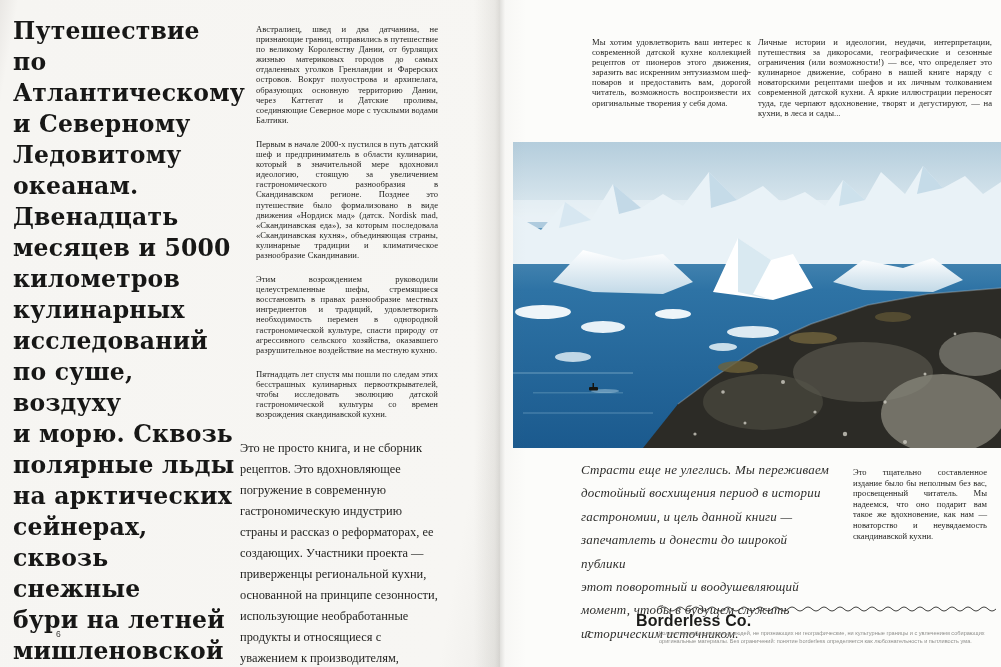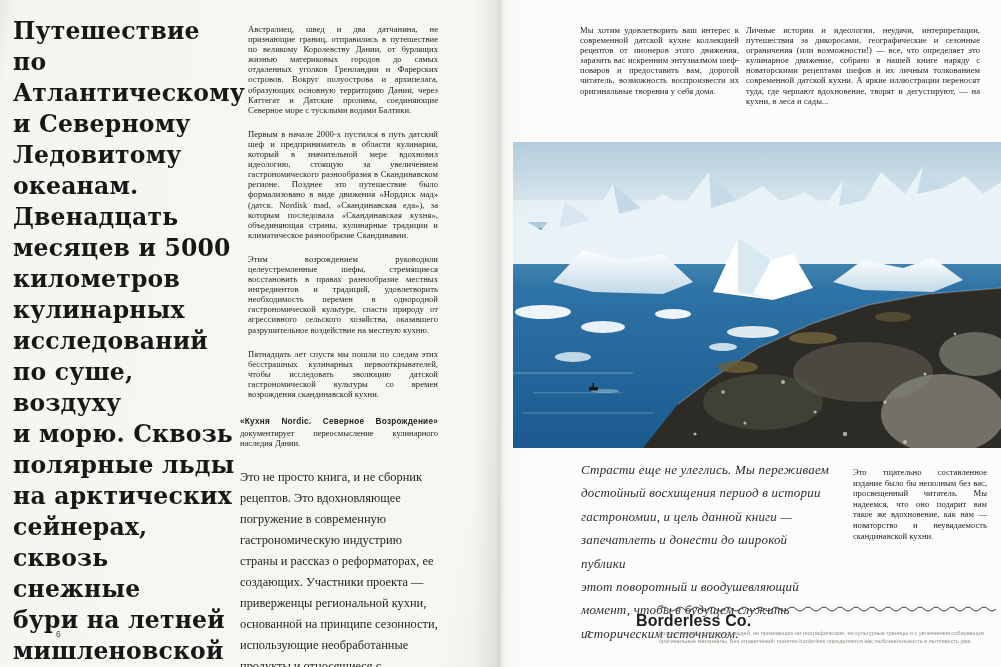--- a/index.html
+++ b/index.html
@@ -10,27 +10,27 @@
   .page-right{position:absolute;left:500px;top:0;width:501px;height:667px;background:#fcfcfa;}
   .gutter{position:absolute;left:474px;top:0;width:52px;height:667px;pointer-events:none;
           background:linear-gradient(to right,rgba(110,105,95,0) 0%,rgba(110,105,95,0.10) 40%,rgba(80,76,68,0.16) 50%,rgba(110,105,95,0.03) 60%,rgba(110,105,95,0) 100%);}
 
   .headline{position:absolute;left:13px;top:16px;width:226px;margin:0;
             font-family:"DejaVu Serif","Liberation Serif",serif;font-weight:700;
             font-size:23.5px;line-height:31px;letter-spacing:0.2px;color:#171716;
             white-space:pre-line;}
 
   .left-column{position:absolute;left:240px;top:24px;width:198px;}
-  .body-p{margin:0 0 14px 8px;font-size:8.6px;line-height:10.1px;text-align:justify;
+  .body-p{margin:0 0 14px 16px;font-size:8.6px;line-height:10.1px;text-align:justify;
           letter-spacing:0.04px;color:#232321;}
   .callout{margin:17px 0 0 0;font-size:8.5px;line-height:10.4px;text-align:justify;color:#232321;}
   .callout-bold{font-family:"Liberation Sans",sans-serif;font-weight:700;font-size:8.2px;letter-spacing:0.25px;}
   .lede{margin:19px 0 0 0;font-size:12.4px;line-height:21px;text-align:left;color:#1f1f1d;}
 
-  .rp-col{position:absolute;margin:0;font-size:8.6px;line-height:10.1px;text-align:justify;
+  .rp-col{position:absolute;margin:12px;font-size:8.6px;line-height:10.1px;text-align:justify;
           letter-spacing:0.04px;color:#232321;}
   .col1{left:580px;top:25px;width:159px;}
   .col2{left:746px;top:25px;width:234px;}
 
   .photo{position:absolute;left:513px;top:142px;width:488px;height:306px;}
   .photo svg{display:block;width:100%;height:100%;}
 
   .quote{position:absolute;left:581px;top:458px;width:250px;margin:0;font-style:italic;
          font-size:13px;line-height:23.4px;color:#2e2e2c;white-space:pre-line;letter-spacing:0.2px;}
   .aside{position:absolute;left:845px;top:459px;width:134px;margin:8px;font-size:8.6px;
@@ -69,21 +69,20 @@
 сейнерах,
 сквозь снежные
 бури на летней
 мишленовской
 резине.</h1>
     <div class="left-column">
       <p class="body-p">Австралиец, швед и два датчанина, не признающие границ, отправились в путешествие по великому Королевству Дании, от бурлящих жизнью материковых городов до самых отдаленных уголков Гренландии и Фарерских островов. Вокруг полуострова и архипелага, образующих основную территорию Дании, через Каттегат и Датские проливы, соединяющие Северное море с тусклыми водами Балтики.</p>
       <p class="body-p">Первым в начале 2000-х пустился в путь датский шеф и предприниматель в области кулинарии, который в значительной мере вдохновил идеологию, стоящую за увеличением гастрономического разнообразия в Скандинавском регионе. Позднее это путешествие было формализовано в виде движения «Нордиск мад» (датск. Nordisk mad, «Скандинавская еда»), за которым последовала «Скандинавская кухня», объединяющая страны, кулинарные традиции и климатическое разнообразие Скандинавии.</p>
       <p class="body-p">Этим возрождением руководили целеустремленные шефы, стремящиеся восстановить в правах разнообразие местных ингредиентов и традиций, удовлетворить необходимость перемен в однородной гастрономической культуре, спасти природу от агрессивного сельского хозяйства, оказавшего разрушительное воздействие на местную кухню.</p>
       <p class="body-p">Пятнадцать лет спустя мы пошли по следам этих бесстрашных кулинарных первооткрывателей, чтобы исследовать эволюцию датской гастрономической культуры со времен возрождения скандинавской кухни.</p>
-      <p class="callout"><span class="callout-bold">«Кухня Nordic. Северное Возрождение»</span><span> документирует переосмысление кулинарного наследия Дании.</span></p>
       <p class="lede">Это не просто книга, и не сборник рецептов. Это вдохновляющее погружение в современную гастрономическую индустрию страны и рассказ о реформаторах, ее создающих. Участники проекта — приверженцы региональной кухни, основанной на принципе сезонности, использующие необработанные продукты и относящиеся с уважением к производителям, шефам, потребителям и окружающей среде.</p>
     </div>
     <div class="page-num pn-left">6</div>
   </div>
 
   <div class="page-right"></div>
 
   <p class="rp-col col1">Мы хотим удовлетворить ваш интерес к современной датской кухне коллекцией рецептов от пионеров этого движения, заразить вас искренним энтузиазмом шеф-поваров и предоставить вам, дорогой читатель, возможность воспроизвести их оригинальные творения у себя дома.</p>
   <p class="rp-col col2">Личные истории и идеологии, неудачи, интерпретации, путешествия за дикоросами, географические и сезонные ограничения (или возможности!) — все, что определяет это кулинарное движение, собрано в нашей книге наряду с новаторскими рецептами шефов и их личным толкованием современной датской кухни. А яркие иллюстрации переносят туда, где черпают вдохновение, творят и дегустируют, — на кухни, в леса и сады...</p>
 

